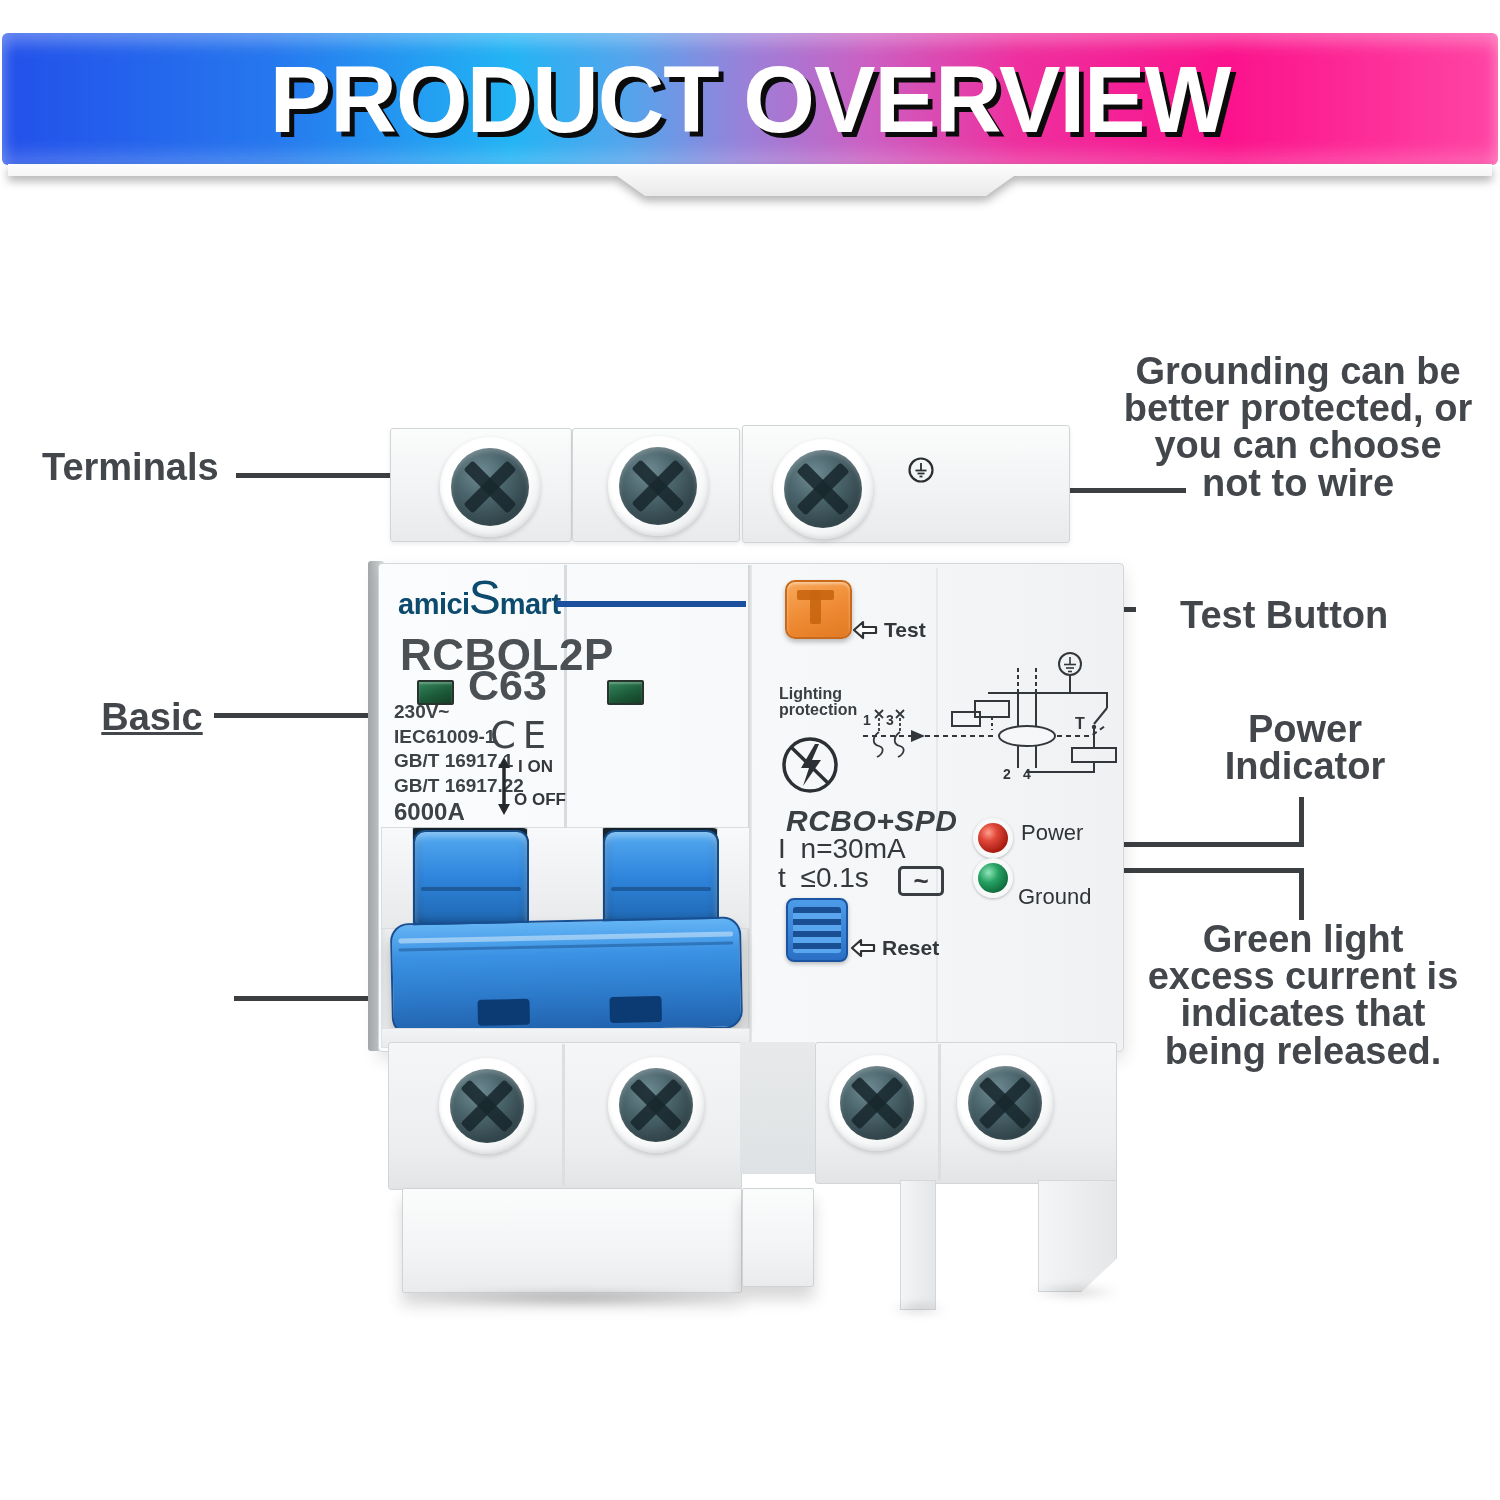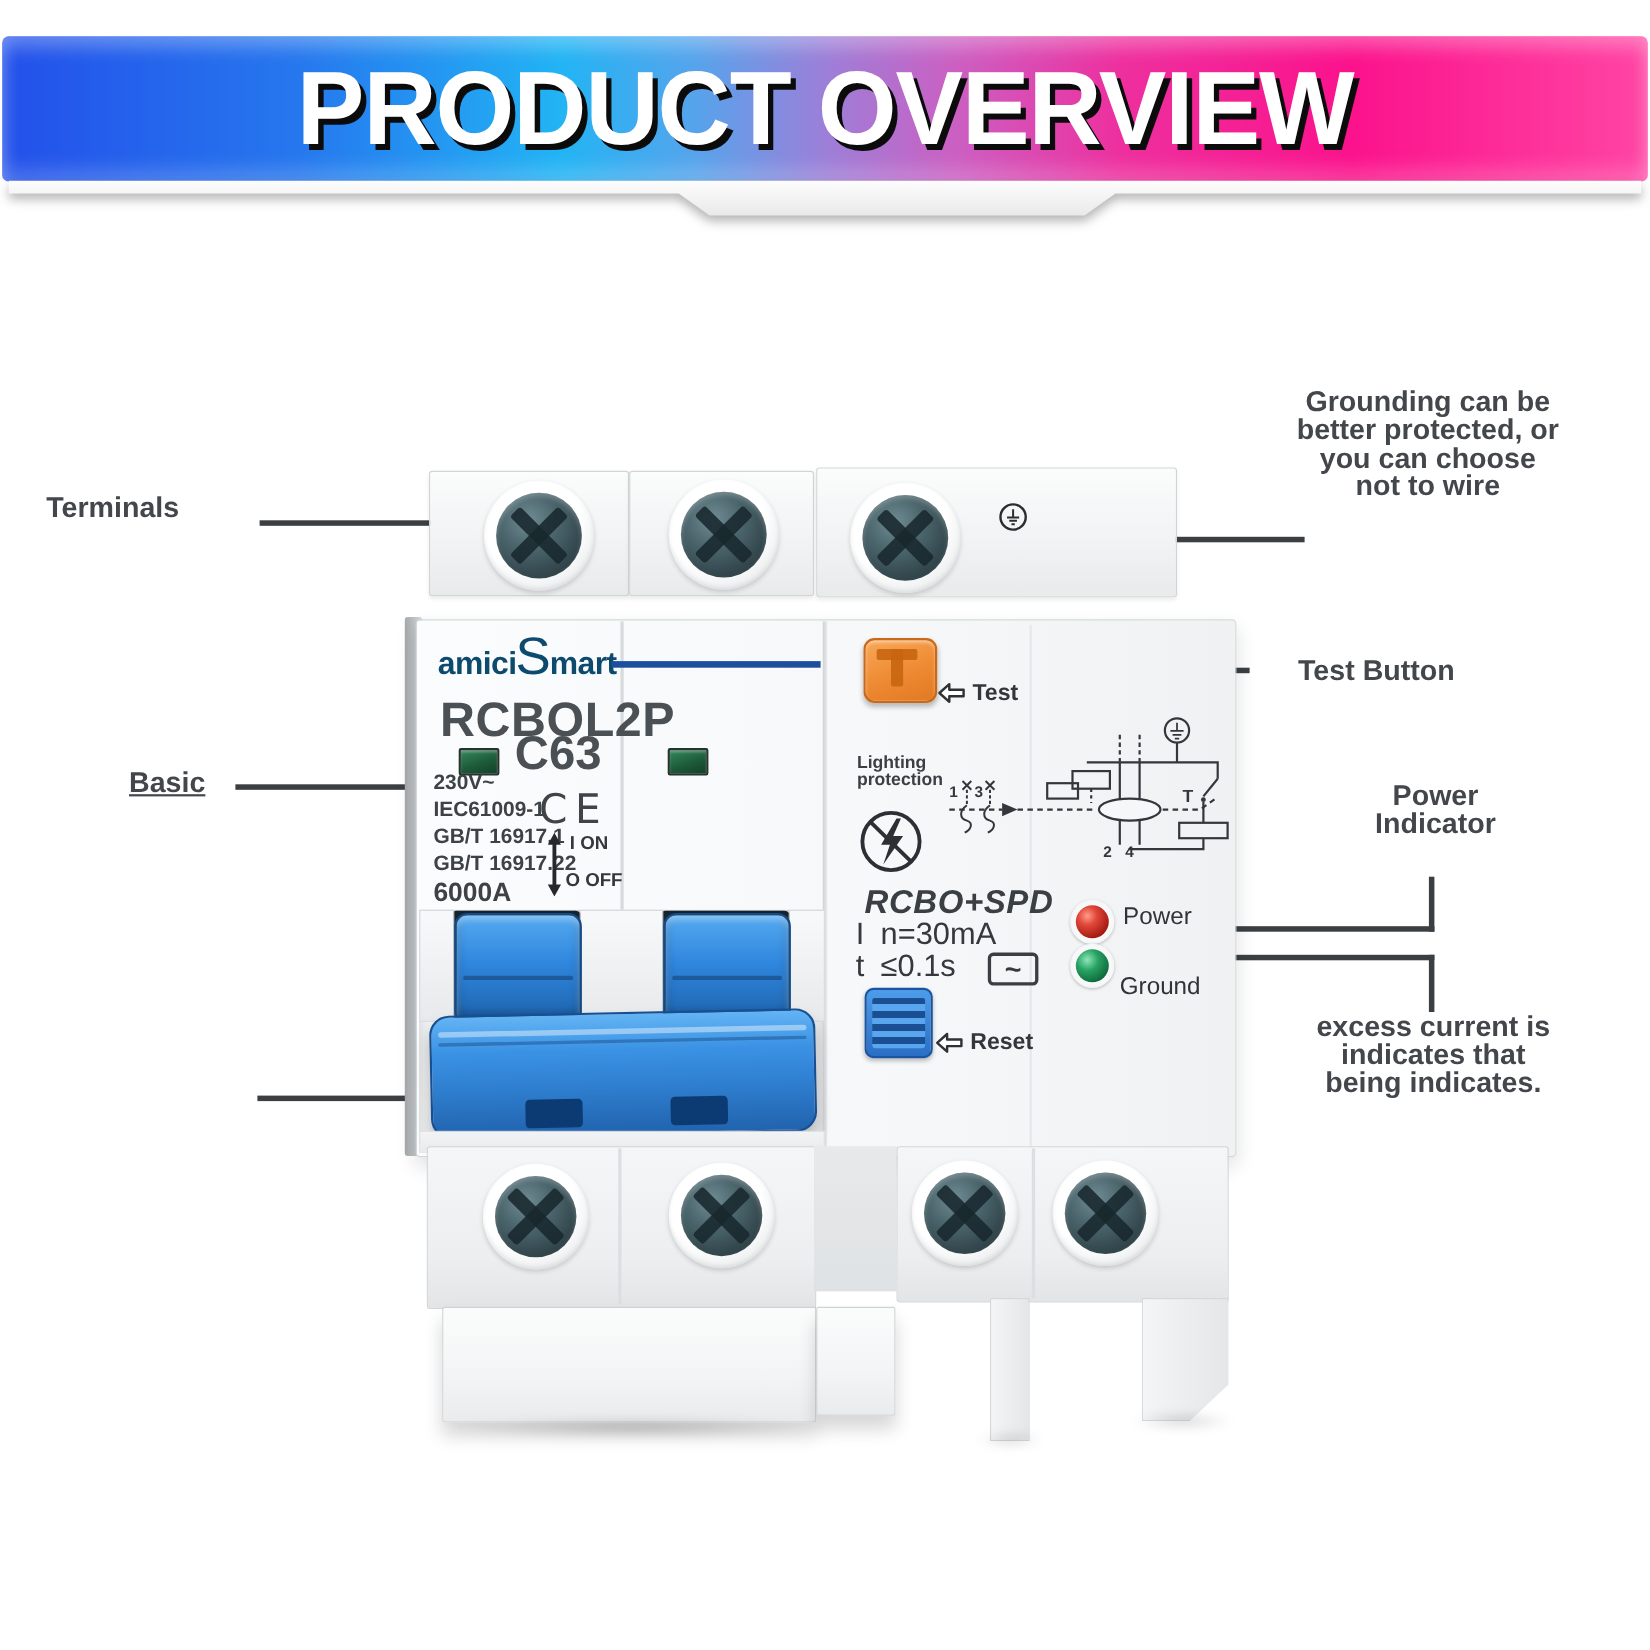--- a/index.html
+++ b/index.html
@@ -10,21 +10,21 @@
   
   .banner{left:2px;top:33px;width:1496px;height:132px;border-radius:6px;
     background:linear-gradient(90deg,#2350ea 0%,#2677ee 18%,#22b4f4 34%,#55a4ec 42%,#9c7fd8 50%,#cc5fc2 58%,#ee2f9e 68%,#fb128c 82%,#ff45a4 100%);
     box-shadow:inset 0 10px 16px rgba(255,255,255,.30), inset 0 -12px 16px rgba(255,255,255,.18), 0 2px 0 #ffffff;
     display:flex;align-items:center;justify-content:center;}
   .banner-title{color:#ffffff;font-size:95px;font-weight:bold;letter-spacing:-1px;
     transform:scaleX(.97);text-shadow:5px 5px 0 #0b0b0b;white-space:nowrap;}
   .banner-step{left:0;top:164px;filter:drop-shadow(0 5px 5px rgba(0,0,0,.30));}
 
   
-  .callout{font-size:26px;font-weight:600;color:#43474b;line-height:.98;text-align:center;}
+  .callout{font-size:38px;font-weight:600;color:#43474b;line-height:.98;text-align:center;}
   .callout span{display:block;}
   .cline{background:#3b3f42;}
 
   
   .blockw{background:linear-gradient(180deg,#fbfcfc 0%,#f1f3f4 55%,#e8eaeb 100%);
           border:1px solid #d2d5d7;border-radius:3px;box-shadow:0 2px 4px rgba(0,0,0,.08);}
   .screw{border-radius:50%;width:100px;height:100px;
     background:radial-gradient(circle at 42% 36%,#ffffff 52%,#eceeef 76%,#dfe1e3 100%);
     box-shadow:0 2px 5px rgba(0,0,0,.16), inset 0 -2px 4px rgba(0,0,0,.08);}
   .screw-head{position:absolute;left:11px;top:11px;width:78px;height:78px;border-radius:50%;
@@ -147,23 +147,24 @@
   <div class="abs callout" style="left:1205px;top:711px;width:200px;">
     <span>Power</span>
     <span>Indicator</span>
   </div>
   <div class="abs cline" style="left:1299px;top:797px;width:5px;height:50px;"></div>
   <div class="abs cline" style="left:1012px;top:842px;width:292px;height:5px;"></div>
 
   <div class="abs cline" style="left:1010px;top:868px;width:294px;height:5px;"></div>
   <div class="abs cline" style="left:1299px;top:868px;width:5px;height:52px;"></div>
   <div class="abs callout" style="left:1116px;top:921px;width:374px;">
+    <span>Green light</span>
     <span>excess current is</span>
     <span>indicates that</span>
-    <span>being indicates.</span>
+    <span>being released.</span>
   </div>
 
   <div class="abs blockw" style="left:390px;top:428px;width:180px;height:112px;"></div>
   <div class="abs blockw" style="left:572px;top:428px;width:166px;height:112px;"></div>
   <div class="abs blockw" style="left:742px;top:425px;width:326px;height:116px;"></div>
 
   <div class="abs screw" style="left:440px;top:437px;">
       <div class="screw-head"></div>
     </div>
   <div class="abs screw" style="left:608px;top:436px;">

